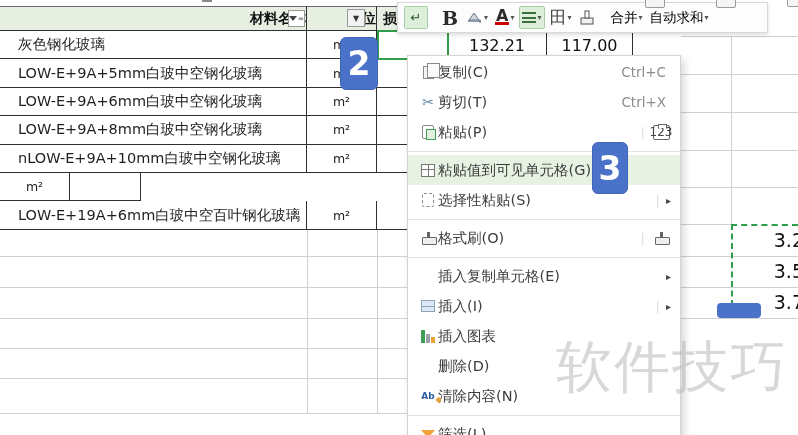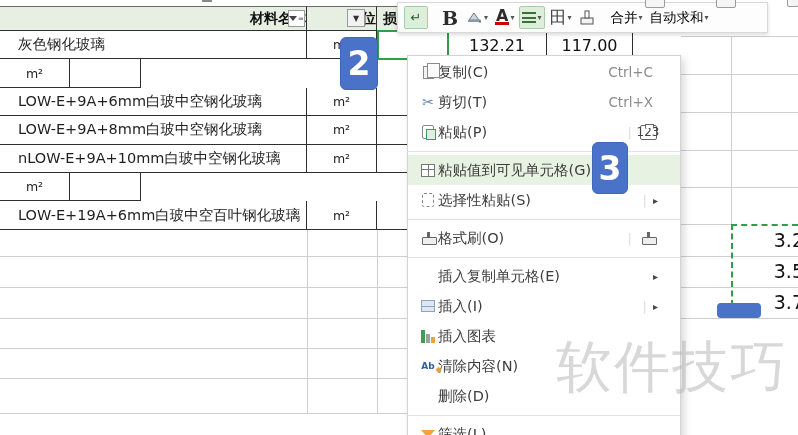--- a/index.html
+++ b/index.html
@@ -69,21 +69,21 @@
 
   
   .ctx { position:absolute; left:407px; top:55px; width:274px; height:400px; background:#fff;
          border:1px solid #d3d3d3; box-shadow:3px 4px 8px rgba(0,0,0,.16); z-index:40;
          padding-top:1px; }
   .mi { height:30px; display:flex; align-items:center; padding-left:10px; font-size:14.5px;
         color:#3d3d3d; white-space:nowrap; }
   .mi.hl { background:#e7f2e2; }
   .mi .ic { width:20px; display:flex; justify-content:center; align-items:center; flex:none; }
   .mi .lbl { }
-  .mi .right { margin-left:auto; display:flex; align-items:center; padding-right:22px; gap:6px; }
+  .mi .right { margin-left:auto; display:flex; align-items:center; padding-right:9px; gap:6px; }
   .shortcut { font-size:13.5px; color:#8c8c8c; padding-right:5px; }
   .subarrow { font-size:10px; color:#444; }
   .rsep { color:#ddd; font-size:13px; }
   .msep { height:1px; background:#e2e2e2; margin:4px 0 3px 0; }
 
   
   .i-copy { width:11px; height:13px; border:1px solid #8a8a8a; background:#f3f3f3; position:relative; }
   .i-copy::after { content:""; position:absolute; left:3px; top:-4px; width:11px; height:13px;
                    border:1px solid #8a8a8a; background:#fbfbfb; }
   .i-cut { color:#5b84a8; font-size:14px; }
@@ -139,20 +139,21 @@
 </div>
 <div class="dd-box">▼</div>
 
 <div class="rows" id="rows">
     <div class="trow">
       <div class="tc name">灰色钢化玻璃</div>
       <div class="tc unit">m²</div>
       <div class="tc loss"></div>
     </div>
     <div class="trow">
+      <div class="tc name">LOW-E+9A+5mm白玻中空钢化玻璃</div>
       <div class="tc unit">m²</div>
       <div class="tc loss"></div>
     </div>
     <div class="trow">
       <div class="tc name">LOW-E+9A+6mm白玻中空钢化玻璃</div>
       <div class="tc unit">m²</div>
       <div class="tc loss"></div>
     </div>
     <div class="trow">
       <div class="tc name">LOW-E+9A+8mm白玻中空钢化玻璃</div>
@@ -349,31 +350,31 @@
         <span class="i-chart">
           <i></i>
           <i></i>
           <i></i>
         </span>
       </span>
       <span class="lbl">插入图表</span>
       <span class="right"></span>
     </div>
     <div class="mi">
-      <span class="ic">
-        <span class="i-clear">Ab</span>
-      </span>
-      <span class="lbl">清除内容(N)</span>
-      <span class="right"></span>
-    </div>
-    <div class="mi">
       <span class="ic"></span>
       <span class="lbl">删除(D)</span>
       <span class="right"></span>
     </div>
+    <div class="mi">
+      <span class="ic">
+        <span class="i-clear">Ab</span>
+      </span>
+      <span class="lbl">清除内容(N)</span>
+      <span class="right"></span>
+    </div>
     <div class="msep"></div>
     <div class="mi">
       <span class="ic">
         <span class="i-funnel"></span>
       </span>
       <span class="lbl">筛选(L)</span>
       <span class="right"></span>
     </div>
   </div>
 

